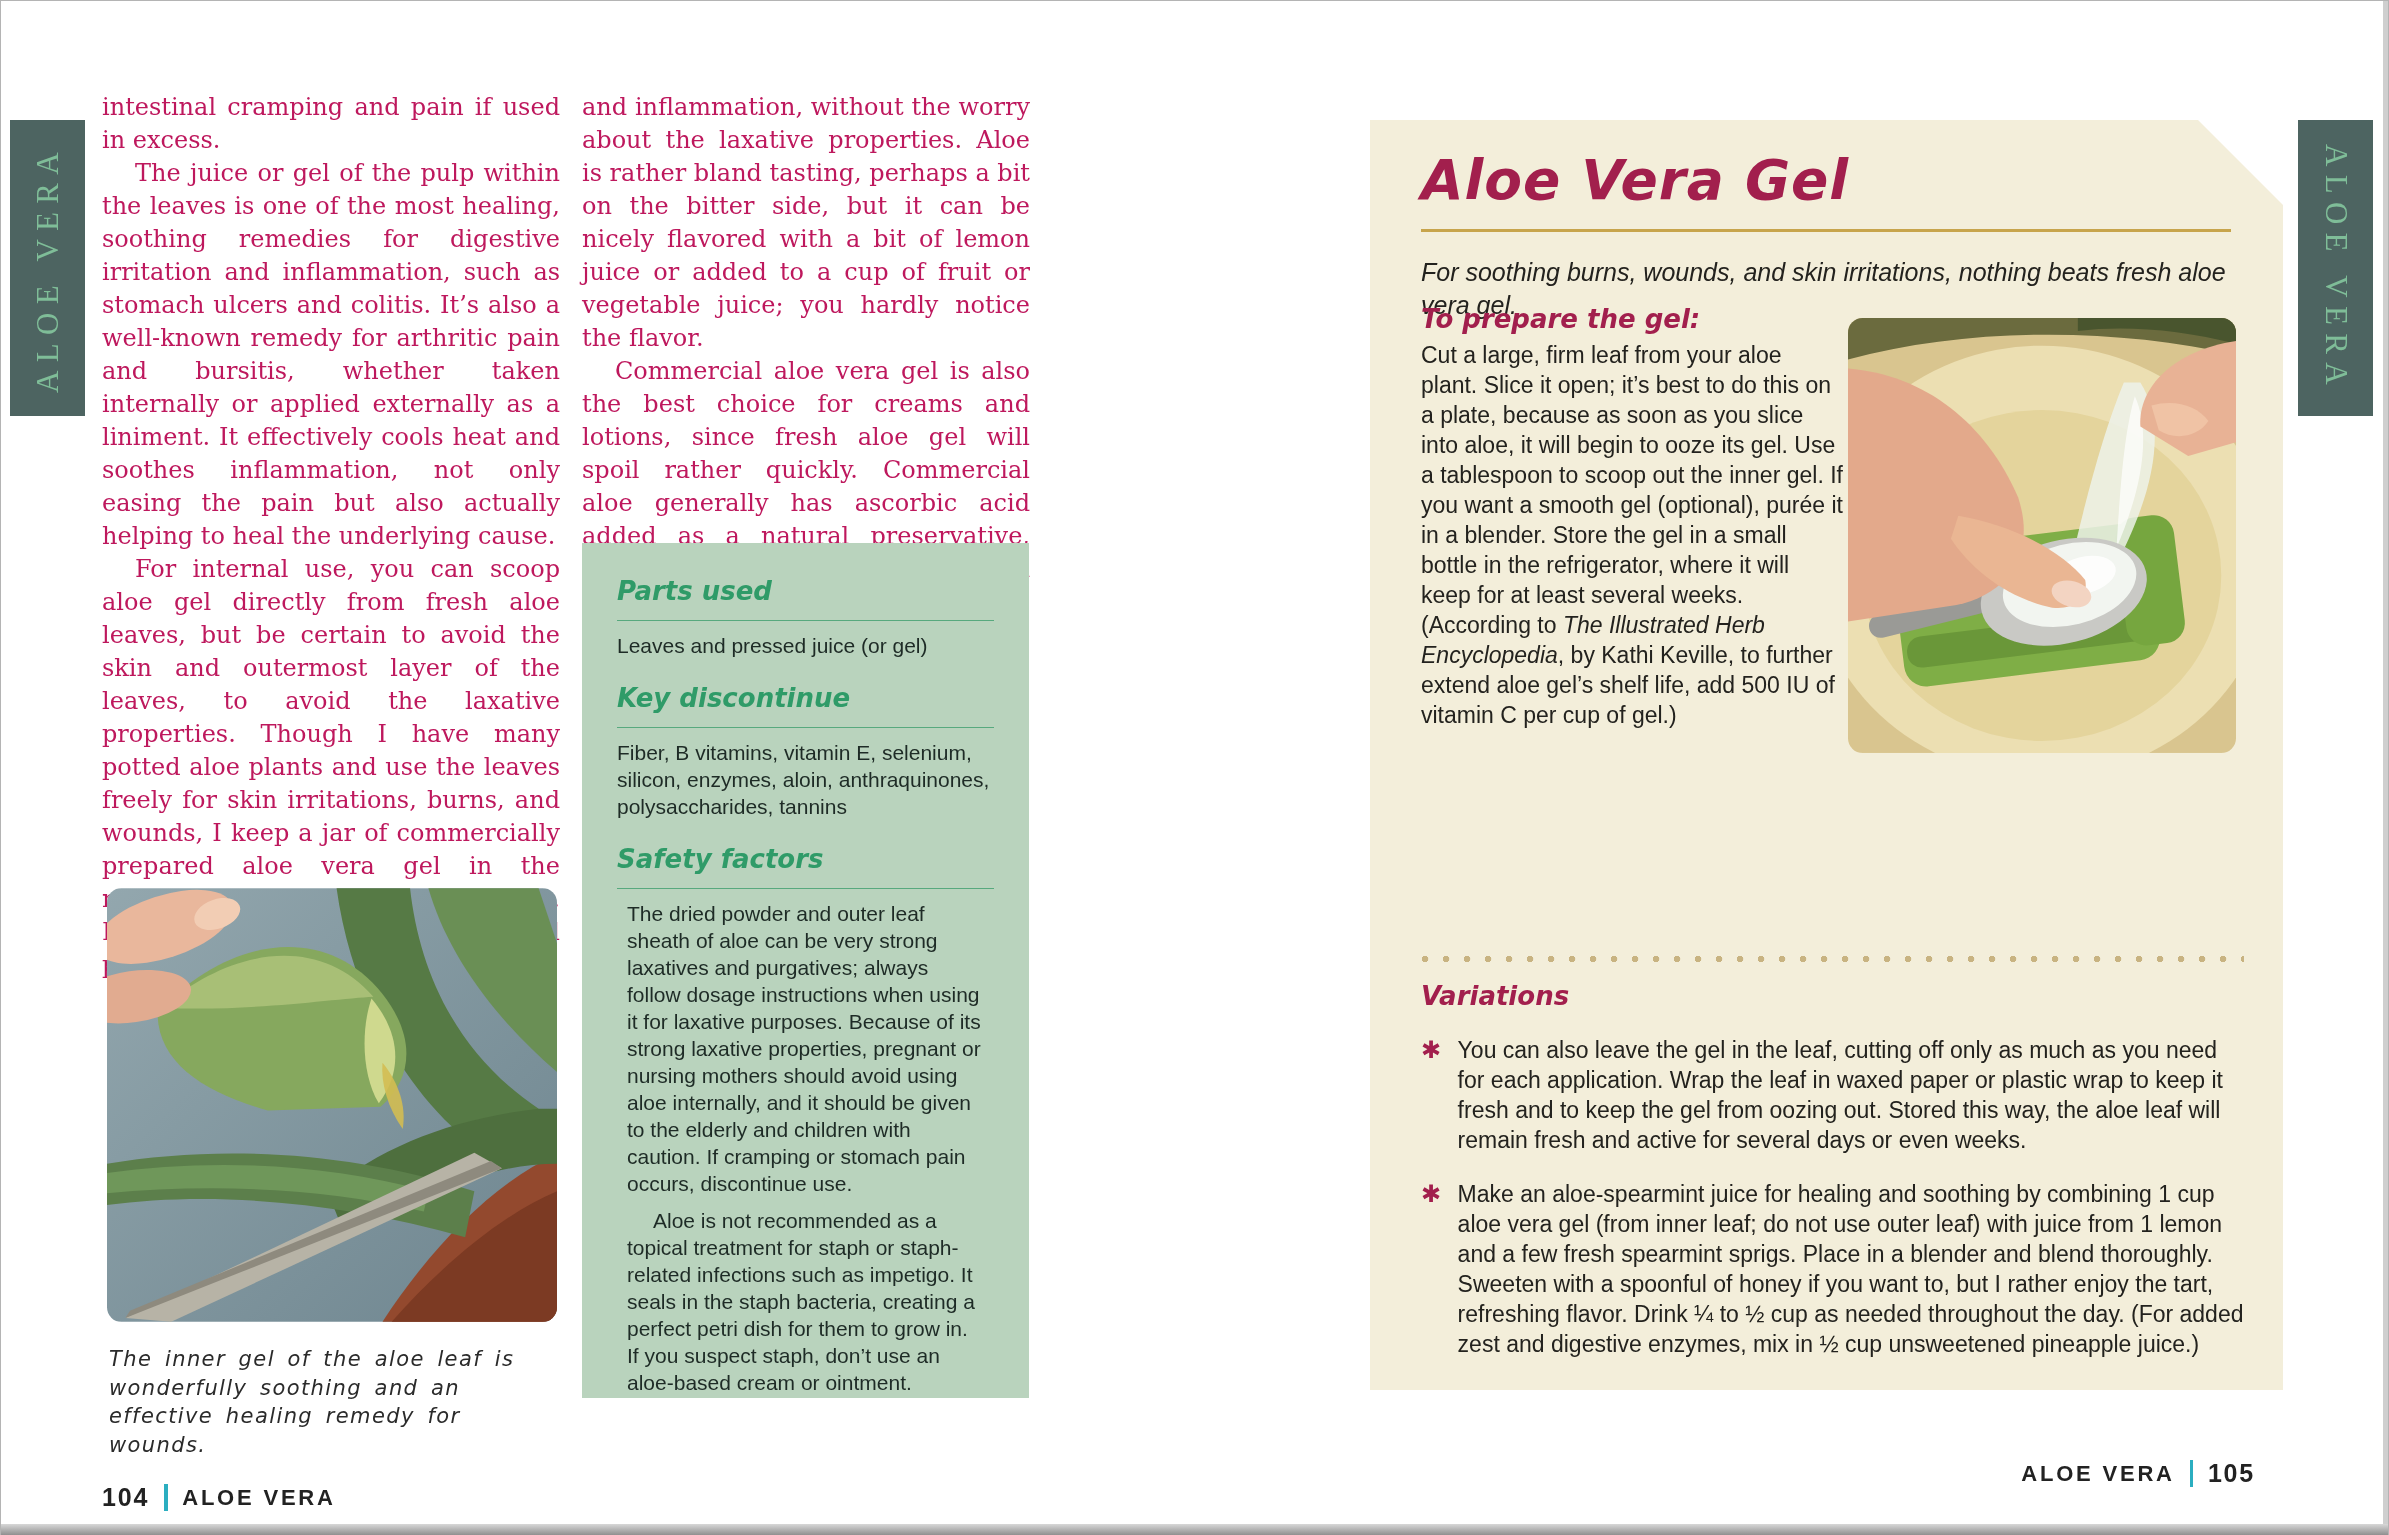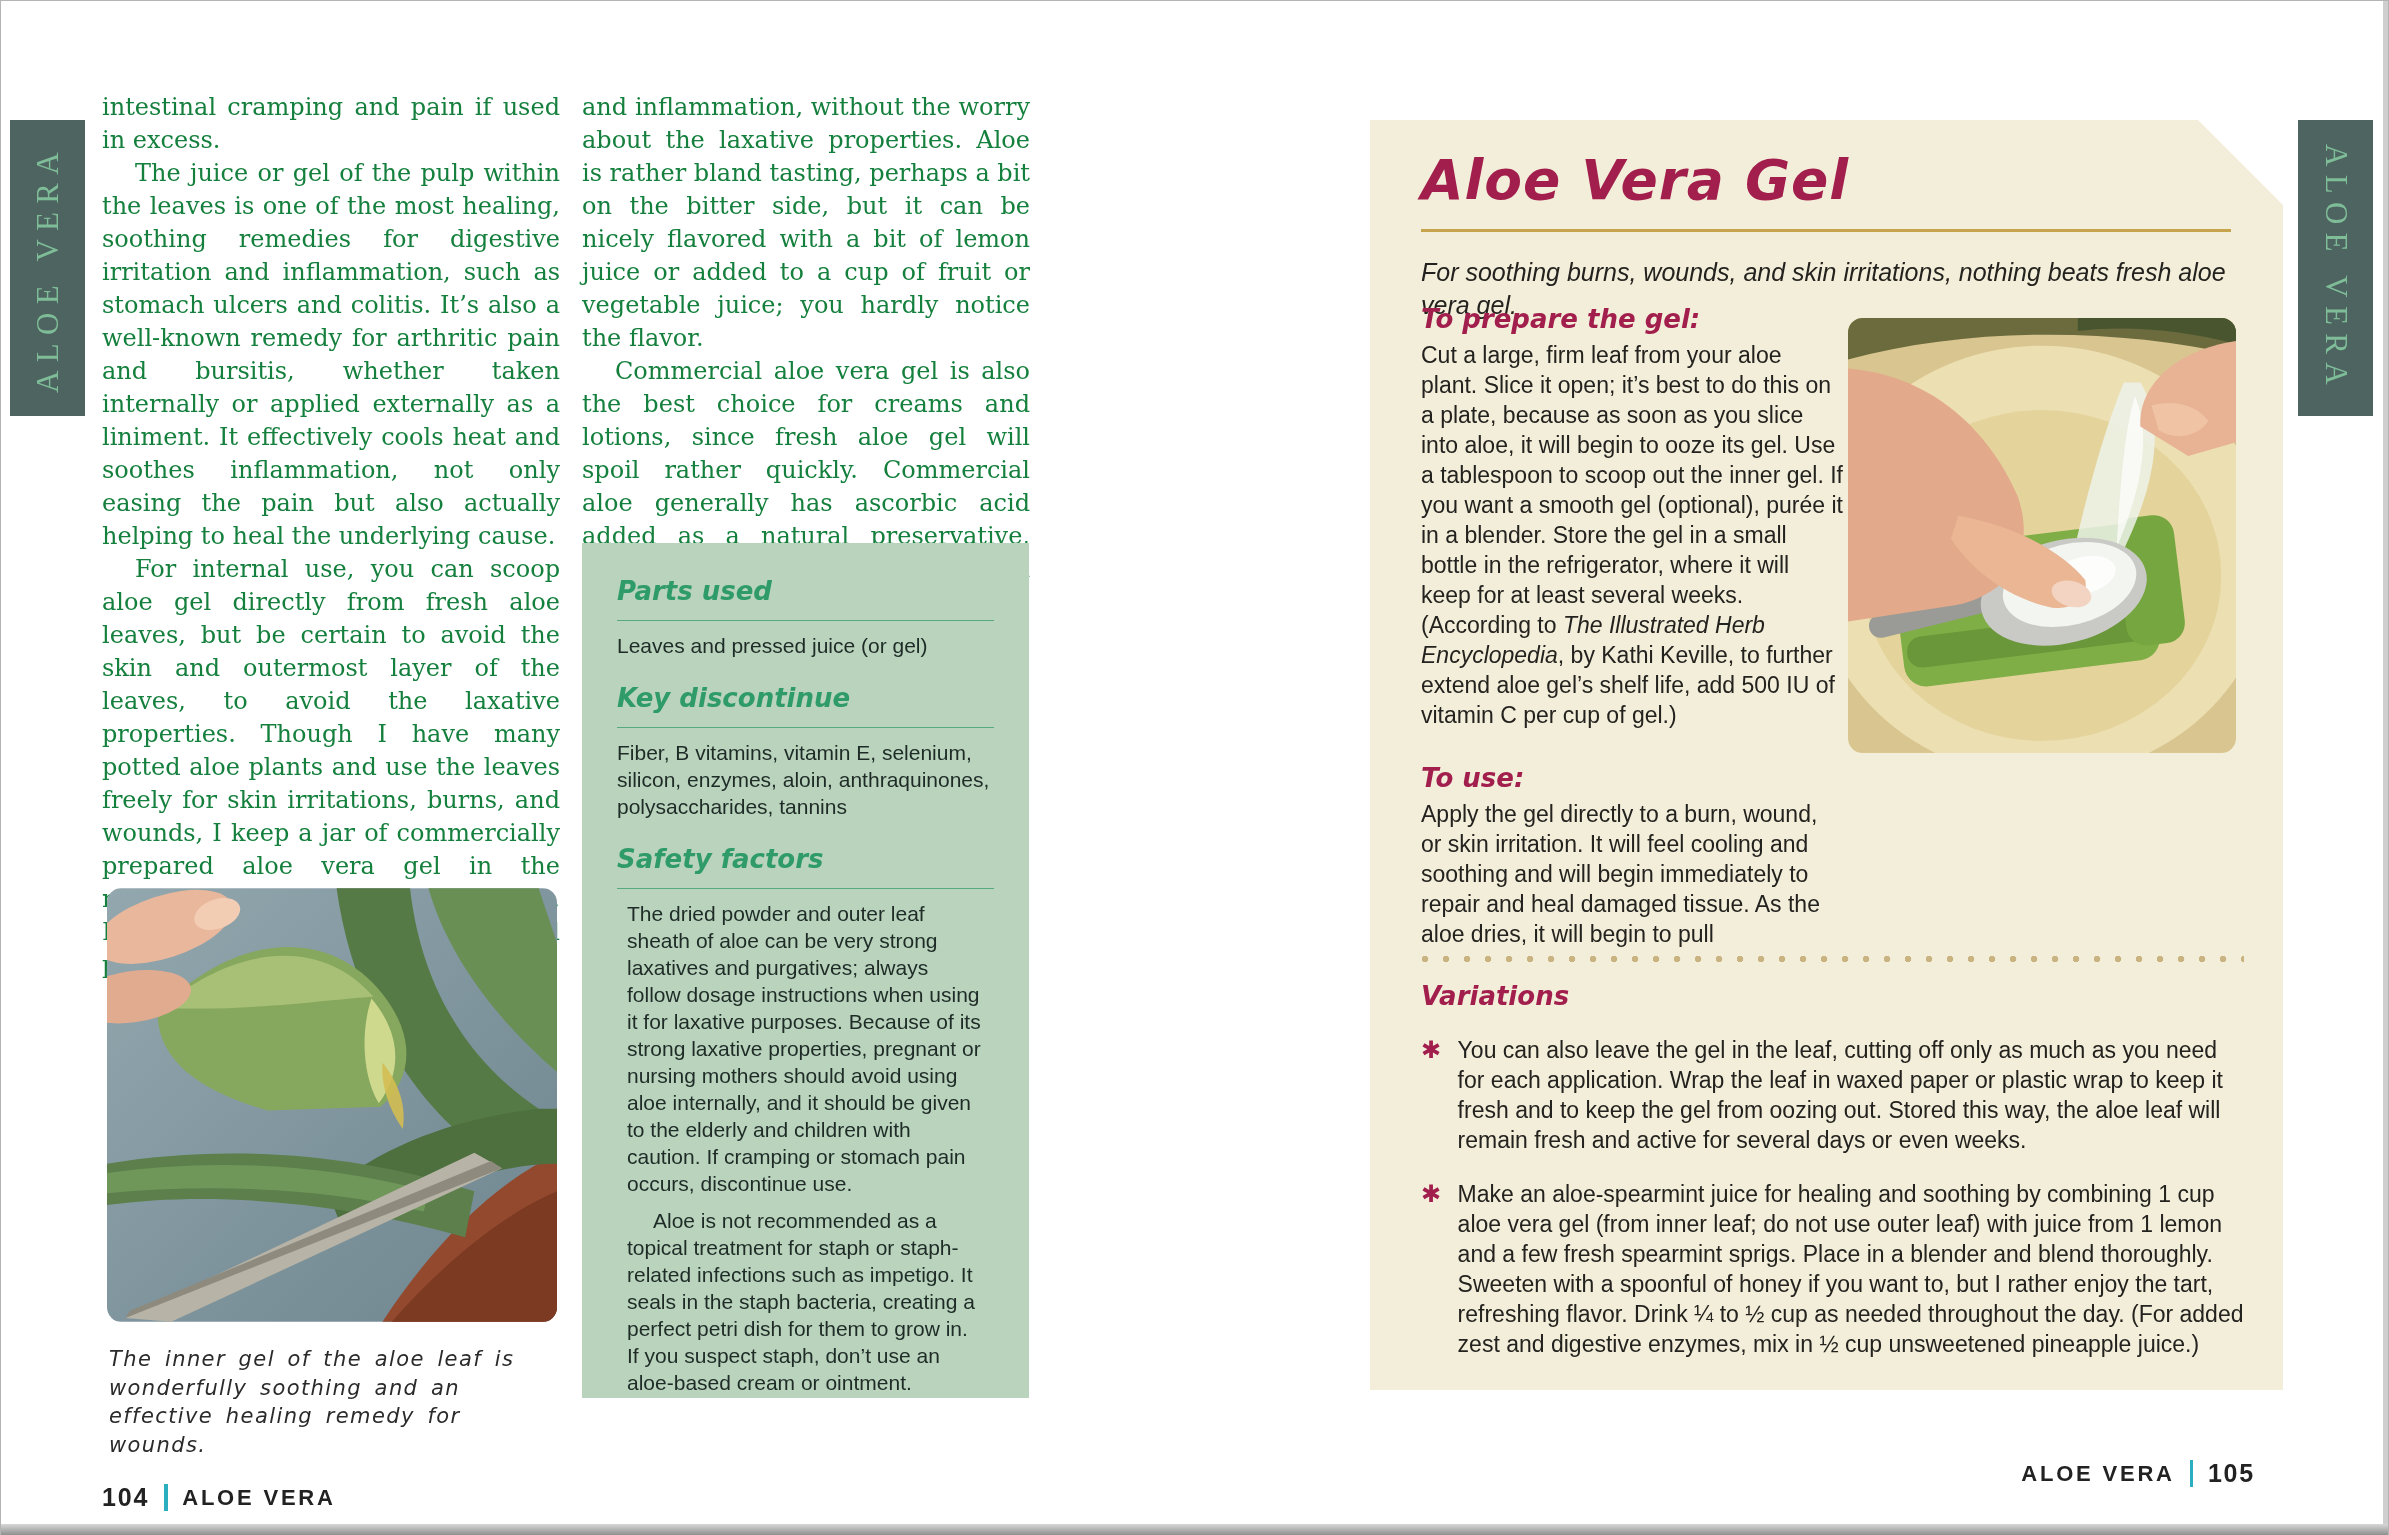--- a/index.html
+++ b/index.html
@@ -17,21 +17,21 @@
     display:flex;align-items:center;justify-content:center;}
   .tab span{font-family:"Liberation Serif",serif;color:#7fbd98;font-size:31px;
     letter-spacing:8.3px;white-space:nowrap;}
   .tab-left{left:9.2px;}
   .tab-left span{writing-mode:vertical-rl;transform:rotate(180deg);}
   .tab-right{right:14.7px;}
   .tab-right span{writing-mode:vertical-rl;}
 
   
   .serif-col{position:absolute;font-family:"DejaVu Serif",serif;font-size:24px;
-    line-height:33px;color:#15803d;text-align:justify;}
+    line-height:33px;color:#be185d;text-align:justify;}
   .serif-col p{margin:0;}
   .serif-col p.indent{text-indent:33px;}
   .col1{left:101px;top:90px;width:458px;}
   .col2{left:581px;top:90px;width:448px;}
 
   
   .photo{position:absolute;border-radius:14.7px;overflow:hidden;}
   .photo1{left:106px;top:887px;width:450px;height:434px;}
   .photo2{left:1847px;top:317px;width:388px;height:435px;}
 
@@ -200,24 +200,20 @@
         <path d="M120,215 C180,225 235,255 258,285 C262,305 245,318 222,315 C175,305 135,275 112,240 Z" fill="#eab693"></path>
         <ellipse cx="243" cy="300" rx="22" ry="14" transform="rotate(15 243 300)" fill="#f3d4c2"></ellipse>
       </g>
       <g>
         <path d="M422,25 C355,35 315,75 318,118 L370,150 L422,135 Z" fill="#e8b295"></path>
         <path d="M330,95 C355,88 380,95 392,112 C380,130 355,133 338,122 Z" fill="#f0c3a5"></path>
       </g>
     </svg>
   </div>
 
-  <div class="use-left">
-    <div class="hand sub-head">To use:</div>
-    <div class="recipe-text">Apply the gel directly to a burn, wound, or skin irritation. It will feel cooling and soothing and will begin immediately to repair and heal damaged tissue. As the aloe dries, it will begin to pull</div>
-  </div>
 
   <div class="dotted-rule"></div>
 
   <div class="variations-block">
     <div class="hand sub-head">Variations</div>
     <div class="bullet-row">
       <span class="bullet-glyph">✱</span>
       <span class="recipe-text bullet-text">You can also leave the gel in the leaf, cutting off only as much as you need for each application. Wrap the leaf in waxed paper or plastic wrap to keep it fresh and to keep the gel from oozing out. Stored this way, the aloe leaf will remain fresh and active for several days or even weeks.</span>
     </div>
     <div class="bullet-row">

